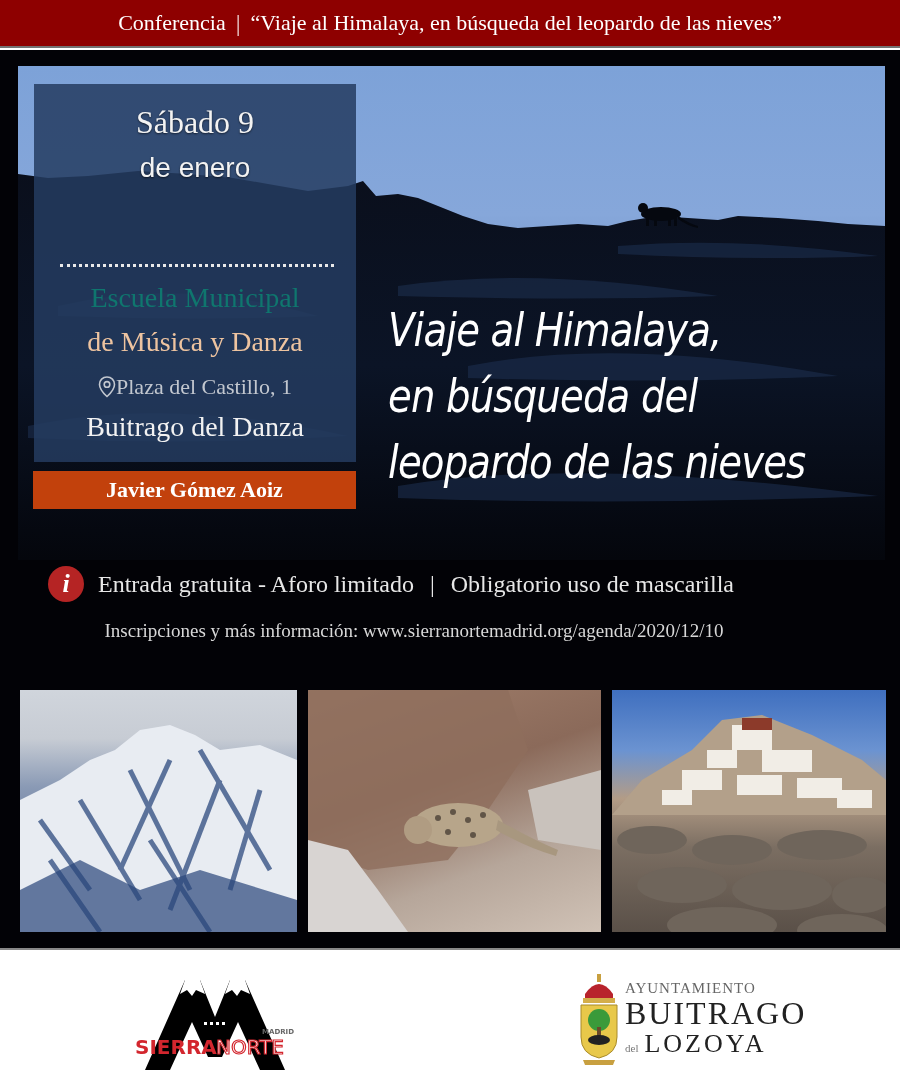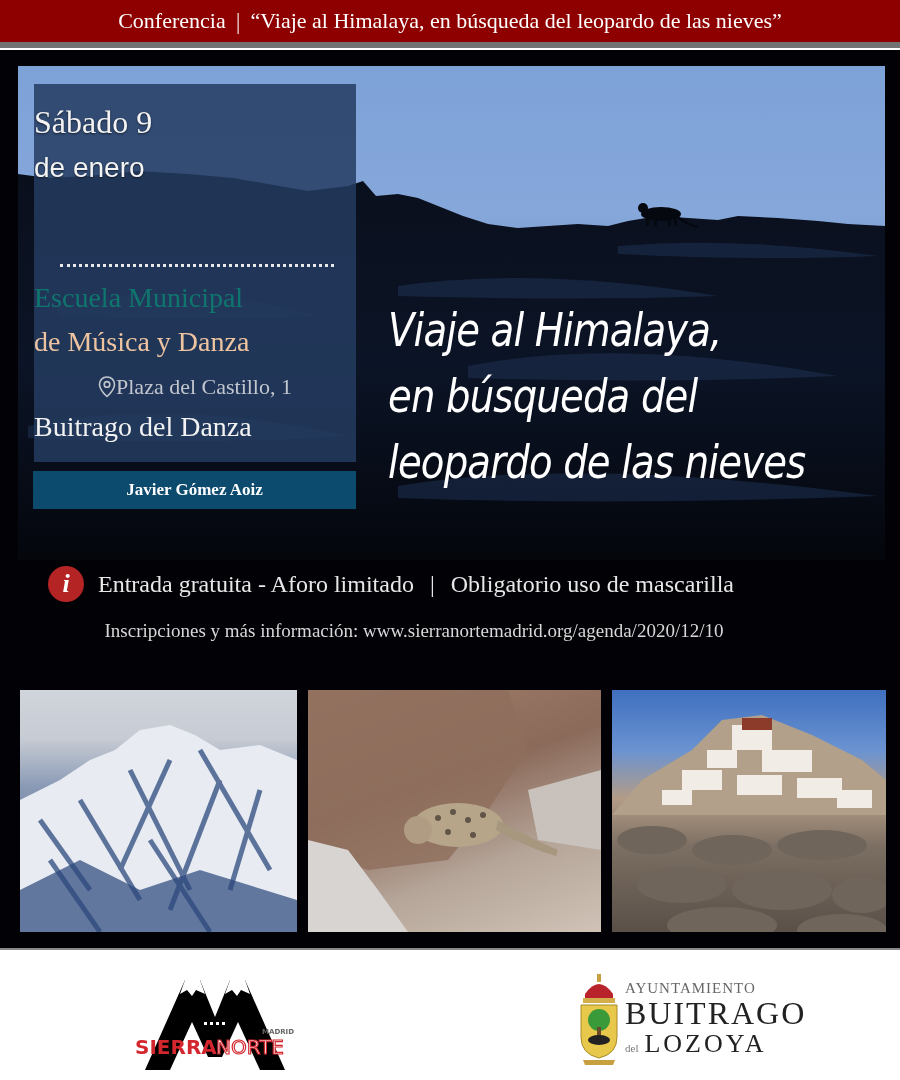--- a/index.html
+++ b/index.html
@@ -2,21 +2,21 @@
 <html><head>
   <meta charset="utf-8">
   <style>
     * { box-sizing: border-box; margin: 0; padding: 0; }
     html, body { width: 900px; height: 1080px; overflow: hidden; background: #ffffff; }
     body { position: relative; font-family: "DejaVu Serif", serif; }
 
     .top-bar {
       position: absolute; left: 0; top: 0; width: 900px; height: 48px;
       background: #8e0000;
-      border-bottom: 6px solid #737373;
+      border-bottom: 2px solid #737373;
       display: flex; align-items: center; justify-content: center;
       color: #fff; font-family: "Liberation Serif", serif; font-size: 22px; white-space: nowrap;
     }
     .top-bar .sep { margin: 0 10px; font-size: 24px; color: #f0d9d9; }
 
     .dark-band {
       position: absolute; left: 0; top: 50px; width: 900px; height: 900px;
       background: #020206;
       border-bottom: 2px solid #888;
     }
@@ -24,36 +24,36 @@
     .hero {
       position: absolute; left: 18px; top: 66px; width: 867px; height: 494px;
       overflow: hidden;
       background: linear-gradient(180deg, #7da2d8 0%, #86a7da 30%, #7d9dd0 38%);
     }
     .hero svg.scene { position: absolute; left: 0; top: 0; }
 
     .info-box {
       position: absolute; left: 34px; top: 84px; width: 322px; height: 378px;
       background: rgba(36, 60, 96, 0.85);
-      text-align: left; color: #fff;
+      text-align: center; color: #fff;
     }
     .info-box .date1 { position: absolute; top: 20px; width: 100%; font-family: "Liberation Serif", serif; font-size: 32px; color: #f3f3f3; text-shadow: 0 1px 2px rgba(0,0,0,0.6); }
     .info-box .date2 { position: absolute; top: 68px; width: 100%; font-family: Liberation Sans, sans-serif; font-size: 28px; color: #f3f3f3; text-shadow: 0 1px 2px rgba(0,0,0,0.6); }
     .info-box .time { position: absolute; top: 124px; width: 100%; font-family: "Liberation Serif", serif; font-size: 29px; color: #f3f3f3; text-shadow: 0 1px 2px rgba(0,0,0,0.6); }
     .info-box .dots { position: absolute; top: 180px; left: 26px; width: 274px; border-top: 3px dotted #e9e9e9; }
     .info-box .venue1 { position: absolute; top: 198px; width: 100%; font-family: Liberation Serif, serif; font-size: 28px; color: #0f766e; }
     .info-box .venue2 { position: absolute; top: 242px; width: 100%; font-family: "Liberation Serif", serif; font-size: 28px; color: #eec4a0; }
     .info-box .address { position: absolute; top: 290px; width: 100%; font-family: "Liberation Serif", serif; font-size: 22px; color: #c2c7cf; display: flex; justify-content: center; align-items: center; gap: 0; }
     .info-box .town { position: absolute; top: 327px; width: 100%; font-family: "Liberation Serif", serif; font-size: 28px; color: #f2f2f2; }
 
     .speaker-bar {
       position: absolute; left: 33px; top: 471px; width: 323px; height: 38px;
-      background: #0c4a6e;
+      background: #c2410c;
       display: flex; align-items: center; justify-content: center;
-      color: #fff; font-family: "Liberation Serif", serif; font-size: 17px; font-weight: bold;
+      color: #fff; font-family: "Liberation Serif", serif; font-size: 22px; font-weight: bold;
     }
 
     .big-title {
       position: absolute; left: 388px; top: 297px; width: 500px;
       font-family: "DejaVu Sans", sans-serif; font-size: 46px; line-height: 66px;
       color: #ffffff; font-style: italic; letter-spacing: -1px;
       transform: scaleX(0.84); transform-origin: left top;
     }
     .big-title div { white-space: nowrap; }
 

